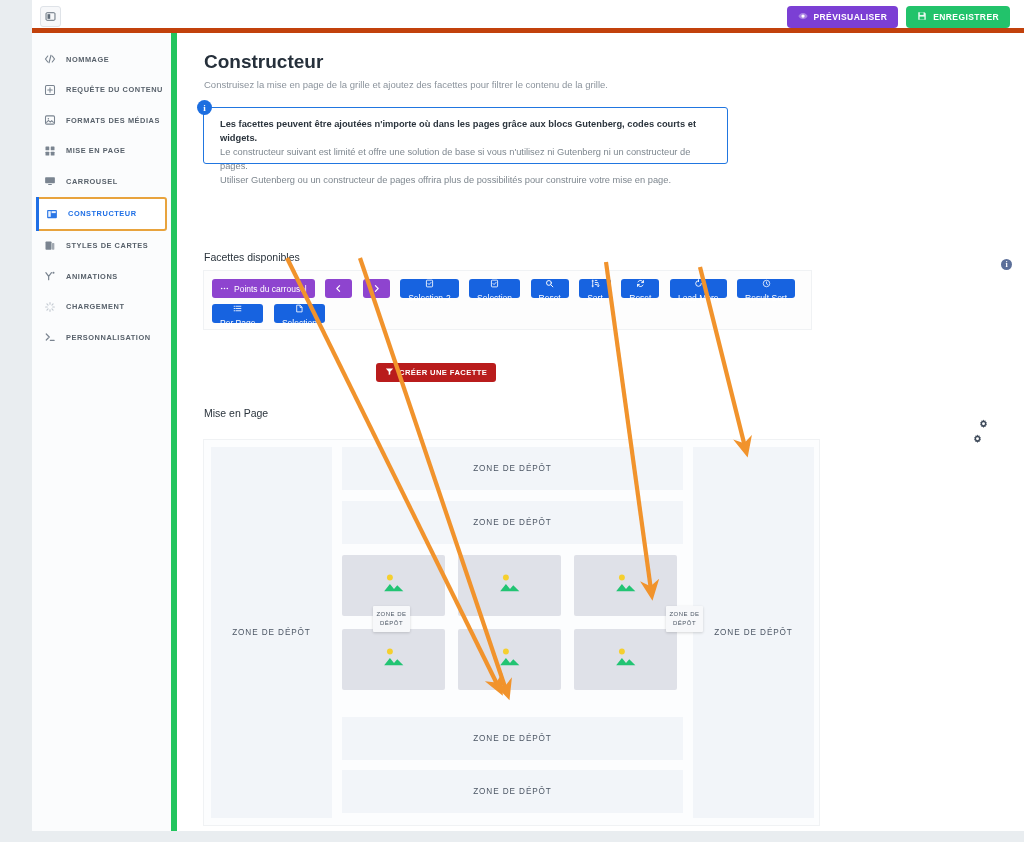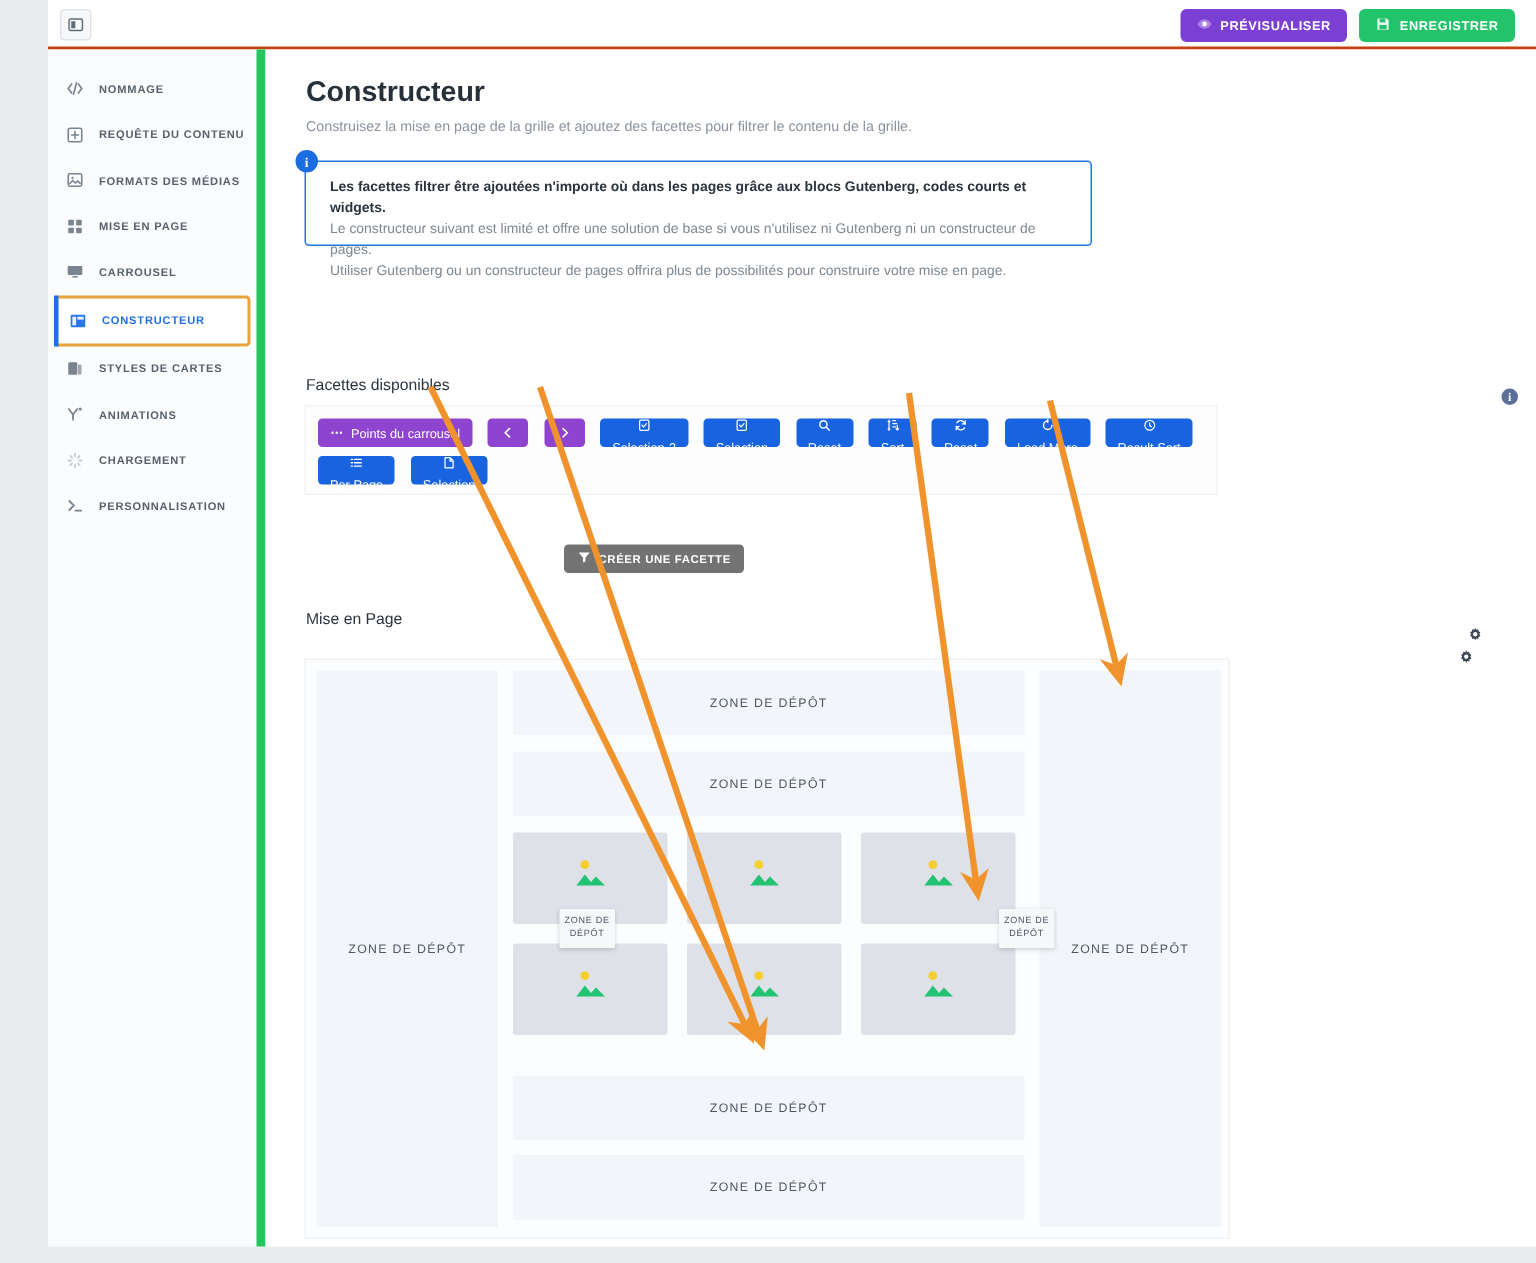--- a/index.html
+++ b/index.html
@@ -13,21 +13,21 @@
     position: absolute; left: 0; top: 0;
     width: 1024px; height: 842px;
     background: #e9edf0;
   }
 
   
   .topbar {
     position: absolute; left: 32px; top: 0;
     width: 992px; height: 33px;
     background: #ffffff;
-    border-bottom: 2px solid #c2410c;
+    border-bottom: 5px solid #c2410c;
   }
   .collapse-btn {
     position: absolute; left: 8px; top: 6px;
     width: 21px; height: 21px;
     border: 1px solid #dfe3e8; border-radius: 3px;
     background: #f7f8fa;
     display: flex; align-items: center; justify-content: center;
     cursor: pointer;
   }
   .topbar-actions {
@@ -149,21 +149,21 @@
     font-size: 8.5px; padding: 0 8px; margin: 0 6px 6px 0;
     cursor: pointer; white-space: nowrap;
     vertical-align: top;
   }
   .chip.purple { background: #8e44cf; }
   .chip.blue   { background: #1763e0; flex-direction: column; }
   .chip .c-ico { display: inline-flex; align-items: center; }
 
   .btn-create {
     position: absolute; left: 199px; top: 330px;
-    background: #737373; height: 19px; padding: 0 9px;
+    background: #b91c1c; height: 19px; padding: 0 9px;
     font-size: 7.6px; font-weight: bold;
     border-radius: 3px; color: #fff;
     display: inline-flex; align-items: center; gap: 5px;
     cursor: pointer; letter-spacing: .4px;
   }
 
   
   #layout-title { position: absolute; left: 27px; top: 374px; }
   .gear {
     position: absolute; width: 11px; height: 11px;
@@ -355,21 +355,21 @@
     </div>
   </div>
 
   <div class="content">
 
     <div class="page-title">Constructeur</div>
     <div class="page-sub">Construisez la mise en page de la grille et ajoutez des facettes pour filtrer le contenu de la grille.</div>
 
     <div class="notice">
       <div class="notice-badge">i</div>
-      <div class="notice-l1">Les facettes filtrer être ajoutées n'importe où dans les pages grâce aux blocs Gutenberg, codes courts et widgets.</div>
+      <div class="notice-l1">Les facettes peuvent être ajoutées n'importe où dans les pages grâce aux blocs Gutenberg, codes courts et widgets.</div>
       <div class="notice-l2">Le constructeur suivant est limité et offre une solution de base si vous n'utilisez ni Gutenberg ni un constructeur de pages.</div>
       <div class="notice-l3">Utiliser Gutenberg ou un constructeur de pages offrira plus de possibilités pour construire votre mise en page.</div>
     </div>
 
     <div class="sec-title" id="facets-title">Facettes disponibles</div>
     <div class="info-dot">i</div>
 
     <div class="facet-panel">
 
       <div class="chip purple">

